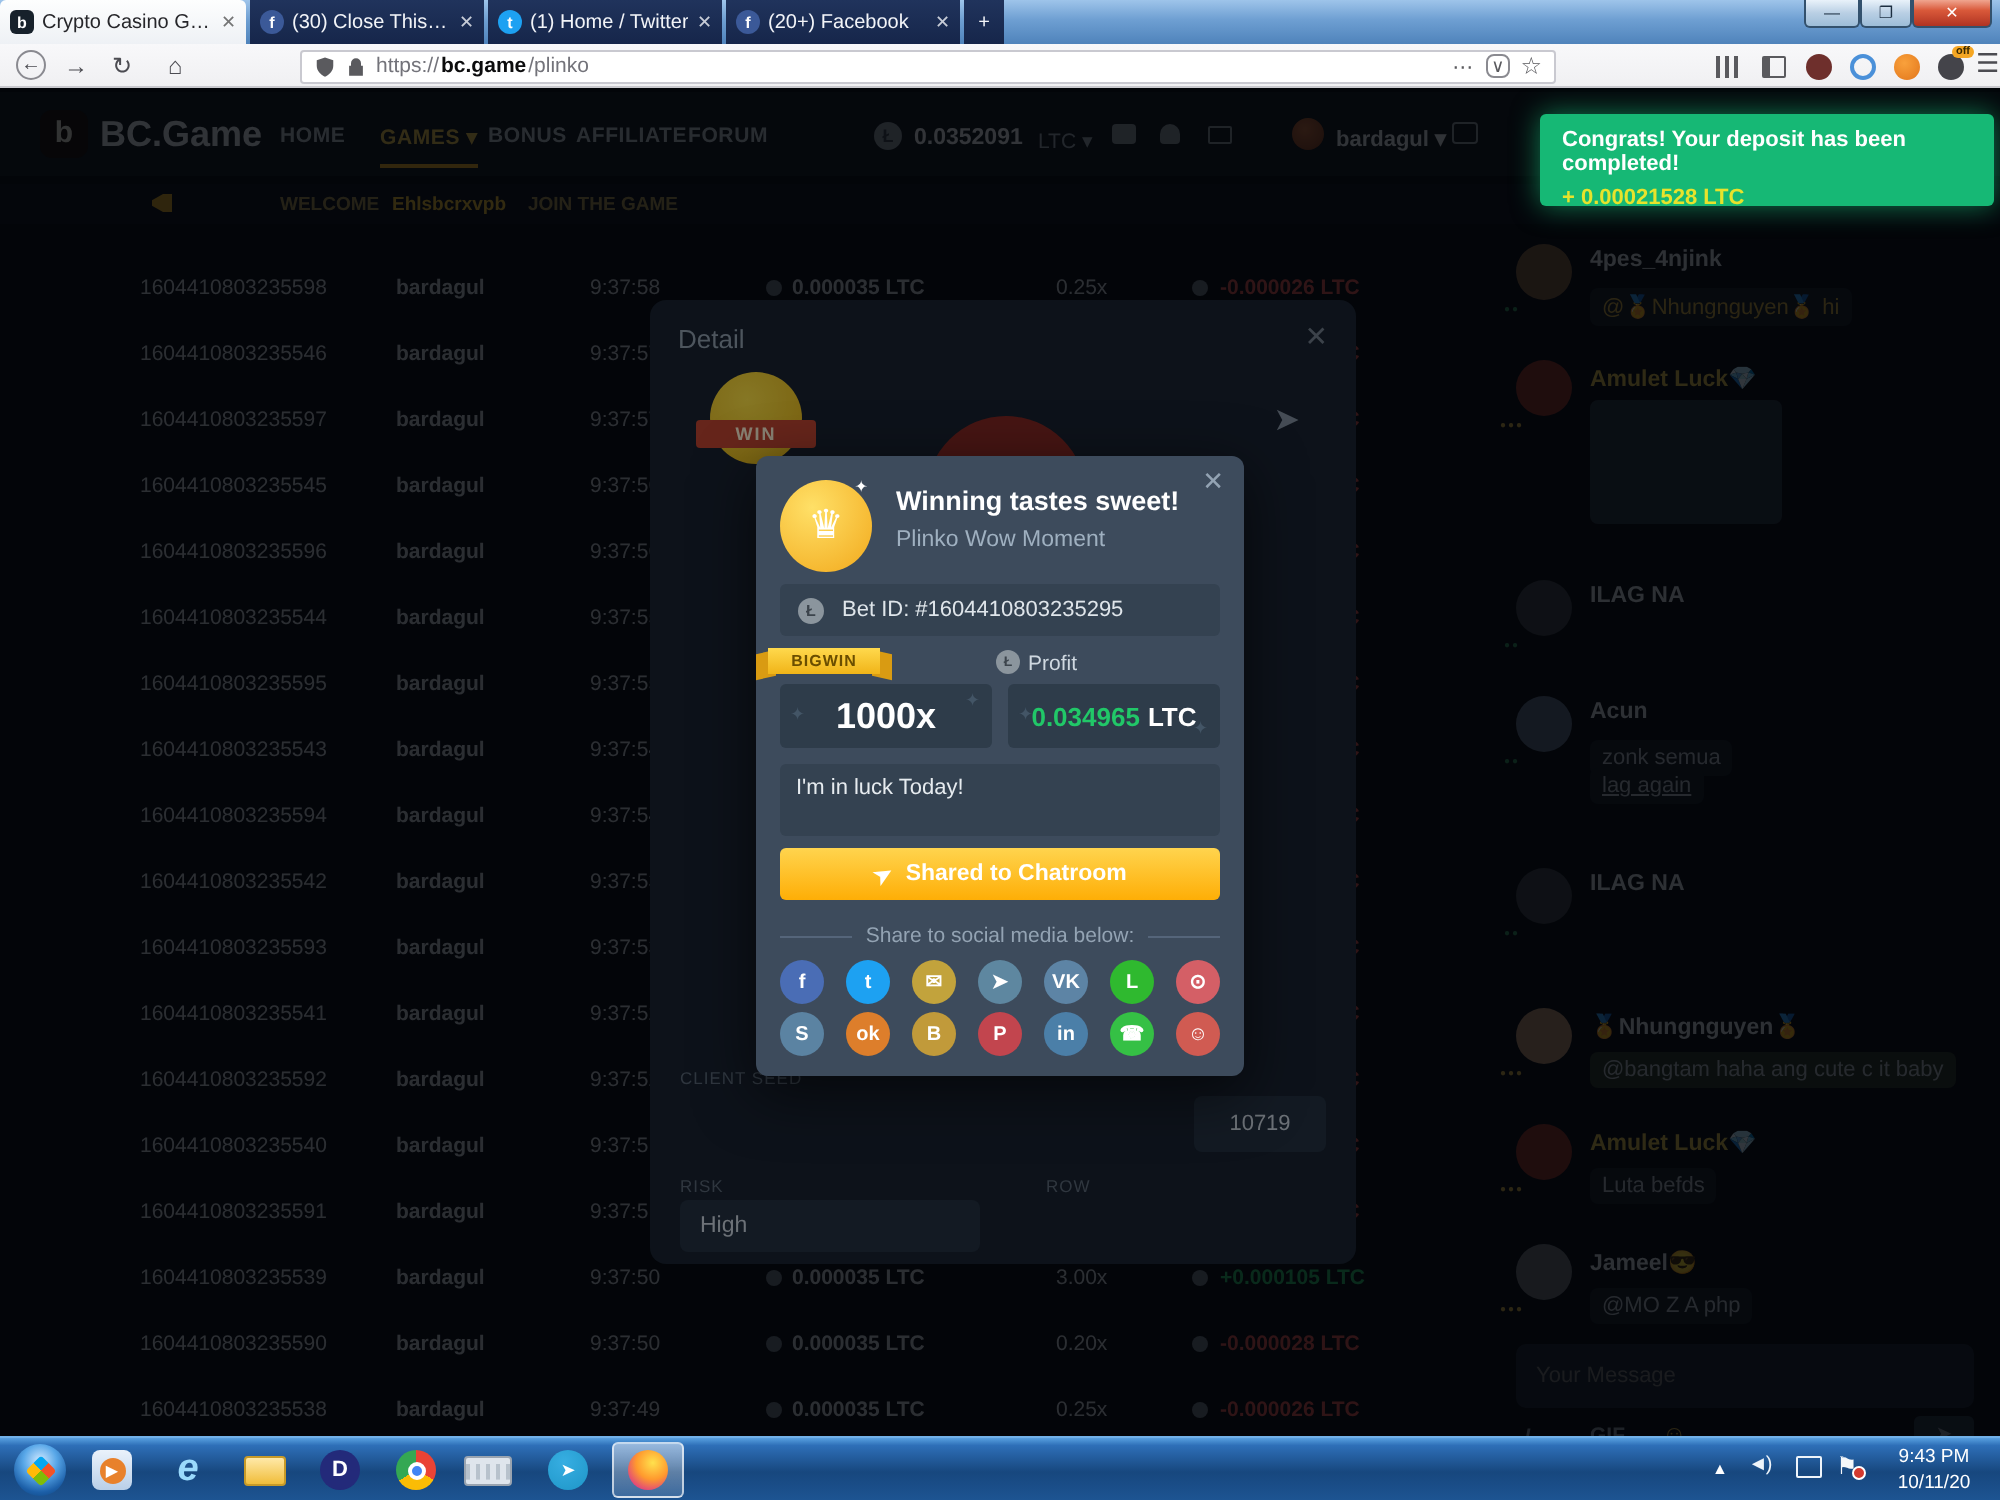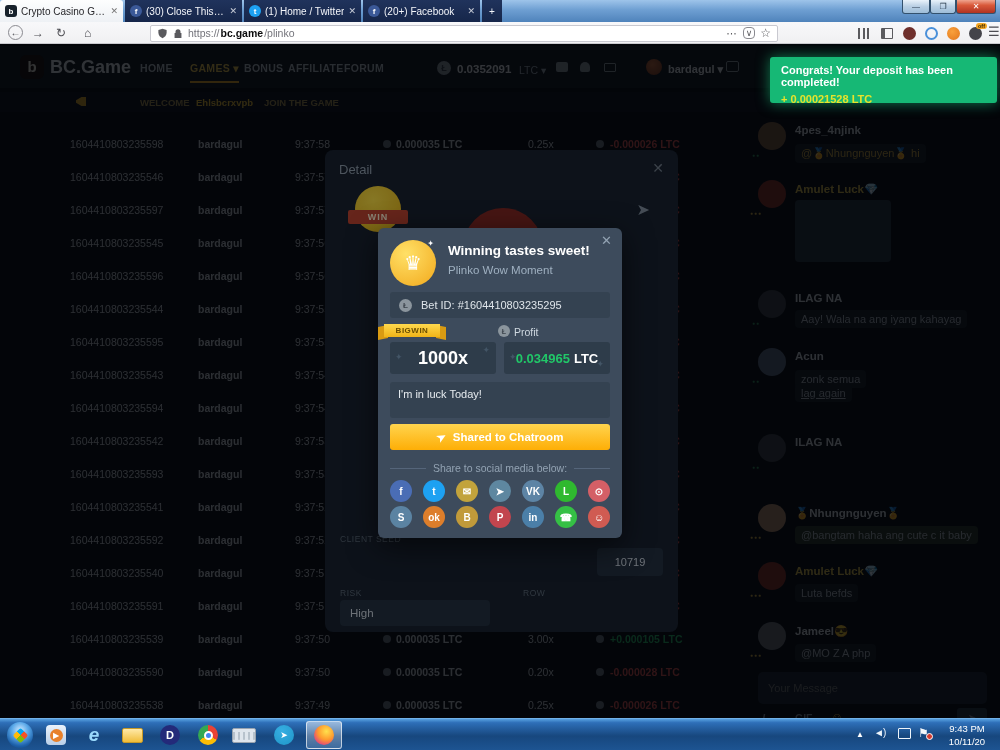--- a/index.html
+++ b/index.html
@@ -347,21 +347,20 @@
       <span class="cmsg" style="left:50px;top:40px;color:#c9a23c;">@🏅Nhungnguyen🏅 hi</span>
 
       <div class="cav" style="left:13px;top:76px;background:#8c2f24;"></div>
       <span class="cdots" style="left:5px;top:106px;color:#caa53d;">●●●</span>
       <span class="cname" style="left:50px;top:78px;color:#d8b945;">Amulet Luck💎</span>
       <div class="abs" style="left:50px;top:96px;width:96px;height:62px;background:#27333e;border-radius:4px;"></div>
 
       <div class="cav" style="left:13px;top:186px;background:#3a3f45;"></div>
       <span class="cdots" style="left:7px;top:216px;color:#2e8b57;">●●</span>
       <span class="cname" style="left:50px;top:188px;">ILAG NA</span>
-      <span class="cmsg" style="left:50px;top:206px;">Aay! Wala na ang iyang kahayag</span>
 
       <div class="cav" style="left:13px;top:244px;background:#5a6a80;"></div>
       <span class="cdots" style="left:7px;top:274px;color:#2e8b57;">●●</span>
       <span class="cname" style="left:50px;top:246px;">Acun</span>
       <span class="cmsg" style="left:50px;top:266px;">zonk semua</span>
       <span class="cmsg" style="left:50px;top:280px;text-decoration:underline;">lag again</span>
 
       <div class="cav" style="left:13px;top:330px;background:#3a3f45;"></div>
       <span class="cdots" style="left:7px;top:360px;color:#2e8b57;">●●</span>
       <span class="cname" style="left:50px;top:332px;">ILAG NA</span>

